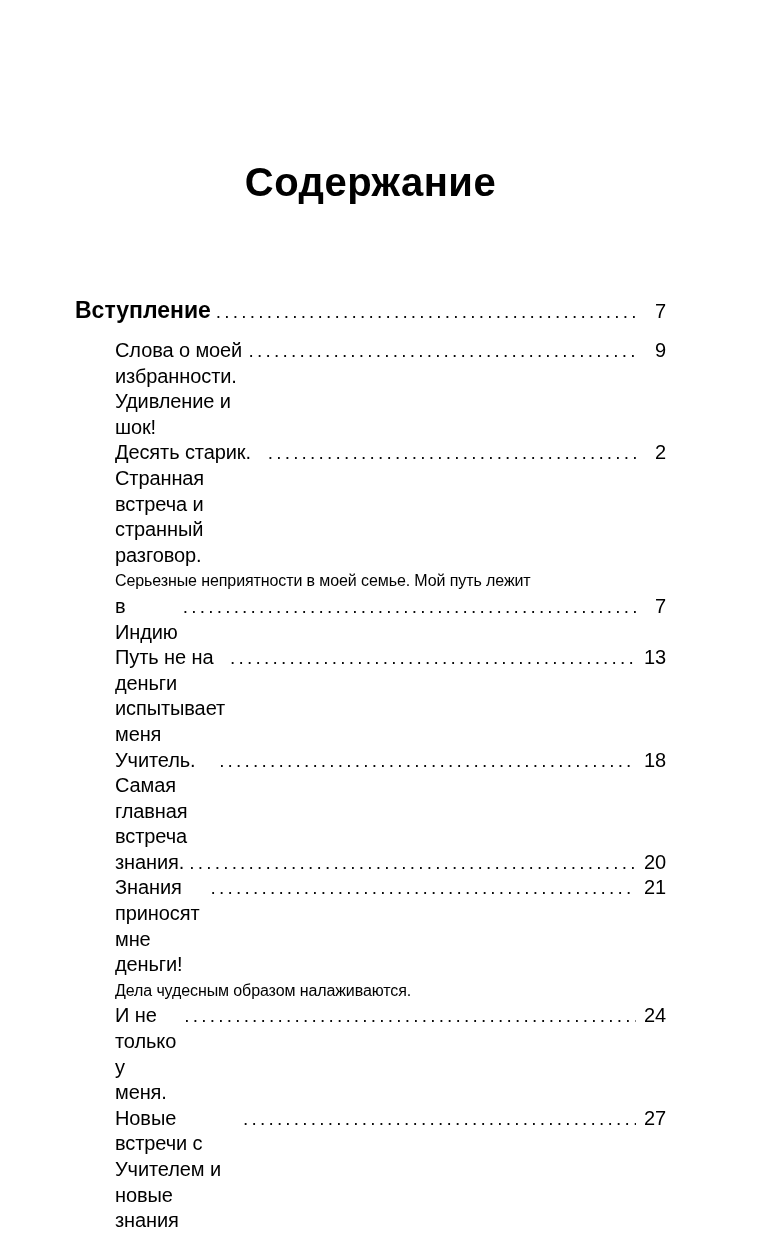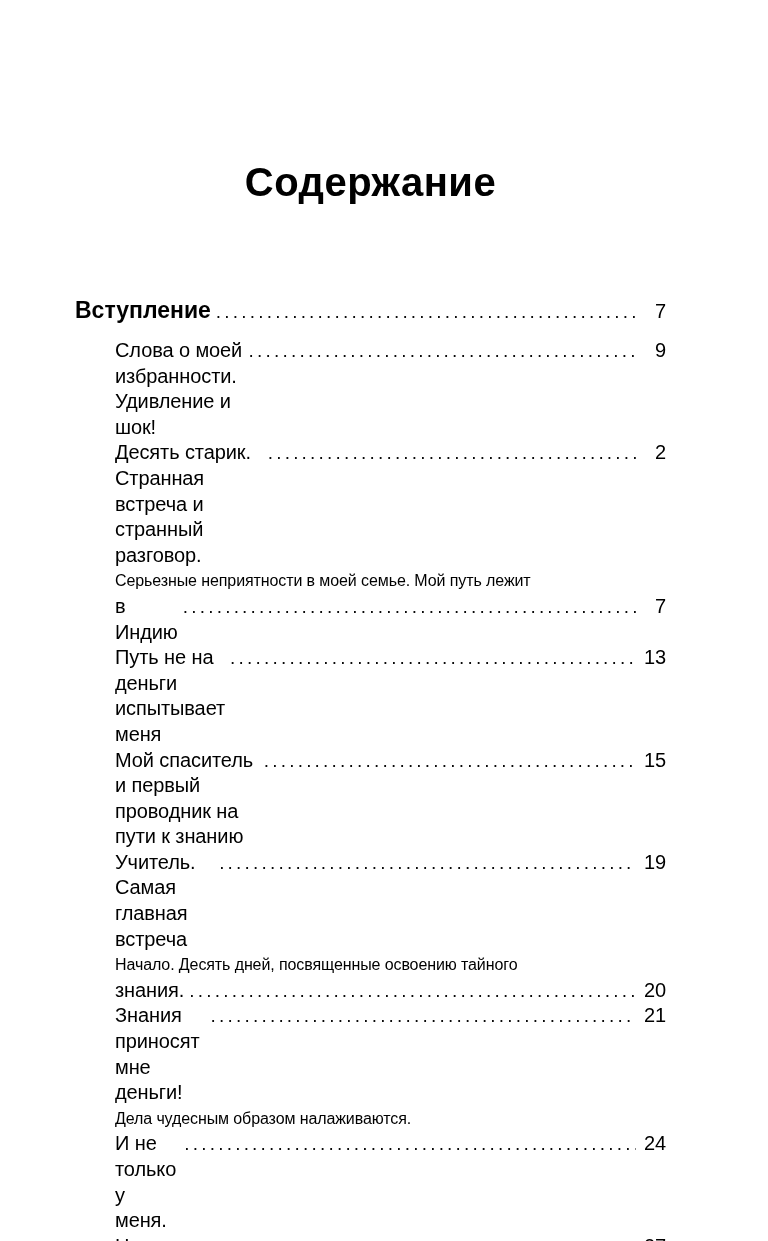--- a/index.html
+++ b/index.html
@@ -99,30 +99,24 @@
             <span>в Индию</span>
             <span class="leader"></span>
             <span class="page-num">7</span>
           </div>
           <div class="entry-row">
             <span>Путь не на деньги испытывает меня</span>
             <span class="leader"></span>
             <span class="page-num">13</span>
           </div>
           <div class="entry-row">
-            <span>Мой спаситель и первый проводник на пути к знанию</span>
-            <span class="leader"></span>
-            <span class="page-num">15</span>
-          </div>
-          <div class="entry-row">
             <span>Учитель. Самая главная встреча</span>
             <span class="leader"></span>
-            <span class="page-num">19</span>
+            <span class="page-num">18</span>
           </div>
-          <div class="entry-first">Начало. Десять дней, посвященные освоению тайного</div>
           <div class="entry-row wrap-line">
             <span>знания.</span>
             <span class="leader"></span>
             <span class="page-num">20</span>
           </div>
           <div class="entry-row">
             <span>Знания приносят мне деньги!</span>
             <span class="leader"></span>
             <span class="page-num">21</span>
           </div>

